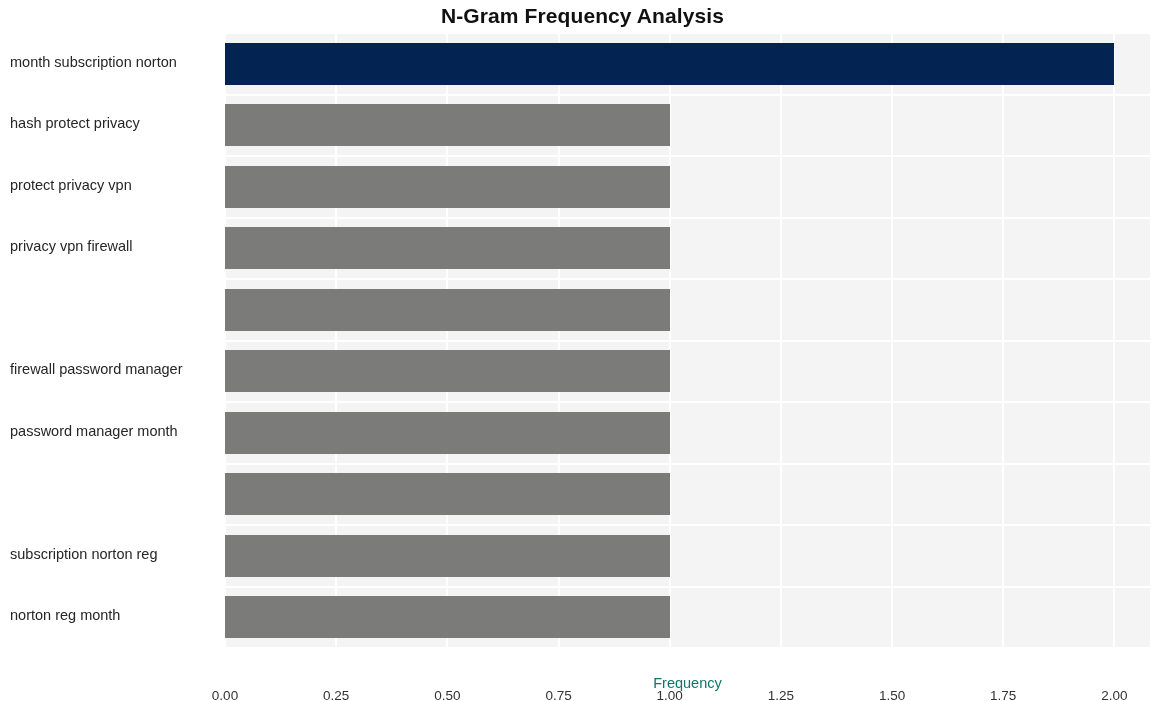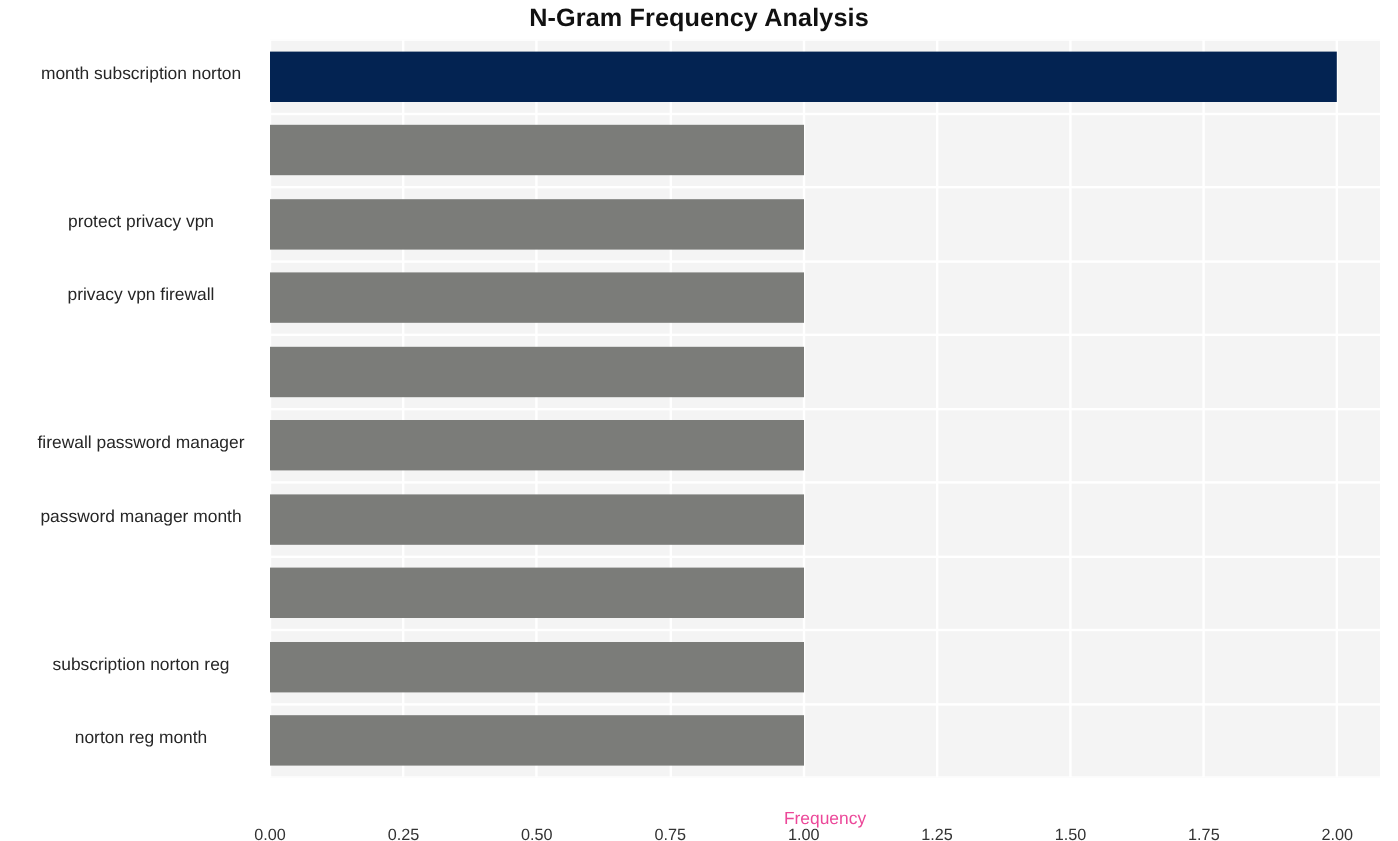--- a/index.html
+++ b/index.html
@@ -65,21 +65,21 @@
     position: absolute;
     left: 0;
     height: 42px;
   }
 
   
   .ytick {
     position: absolute;
     right: 0;
     width: 215px;
-    text-align: center;
+    text-align: left;
     font-size: 14.5px;
     color: #262626;
     white-space: nowrap;
   }
   #ytick-layer {
     position: absolute;
     left: 0;
     top: 33px;
     width: 225px;
     height: 615px;
@@ -102,21 +102,21 @@
     white-space: nowrap;
   }
 
   #xlabel {
     position: absolute;
     left: 225px;
     top: 675px;
     width: 925px;
     text-align: center;
     font-size: 14.5px;
-    color: #ec4899;
+    color: #0f766e;
   }
 </style>
 </head>
 <body>
 
 <div id="figure">
 
   <div id="chart-title">N-Gram Frequency Analysis</div>
 
   <div id="plot-area">
@@ -151,20 +151,21 @@
         <div class="bar" style="top: 317.25px; width: 444.712px; background: rgb(123, 124, 121);"></div>
         <div class="bar" style="top: 378.75px; width: 444.712px; background: rgb(123, 124, 121);"></div>
         <div class="bar" style="top: 440.25px; width: 444.712px; background: rgb(123, 124, 121);"></div>
         <div class="bar" style="top: 501.75px; width: 444.712px; background: rgb(123, 124, 121);"></div>
         <div class="bar" style="top: 563.25px; width: 444.712px; background: rgb(123, 124, 121);"></div>
       </div>
   </div>
 
   <div id="ytick-layer">
       <div class="ytick" style="top: 20.75px;">month subscription norton</div>
+      <div class="ytick" style="top: 82.25px;">hash protect privacy</div>
       <div class="ytick" style="top: 143.75px;">protect privacy vpn</div>
       <div class="ytick" style="top: 205.25px;">privacy vpn firewall</div>
       <div class="ytick" style="top: 328.25px;">firewall password manager</div>
       <div class="ytick" style="top: 389.75px;">password manager month</div>
       <div class="ytick" style="top: 512.75px;">subscription norton reg</div>
       <div class="ytick" style="top: 574.25px;">norton reg month</div>
     </div>
 
   <div id="xtick-layer">
       <div class="xtick" style="left: 0px;">0.00</div>

